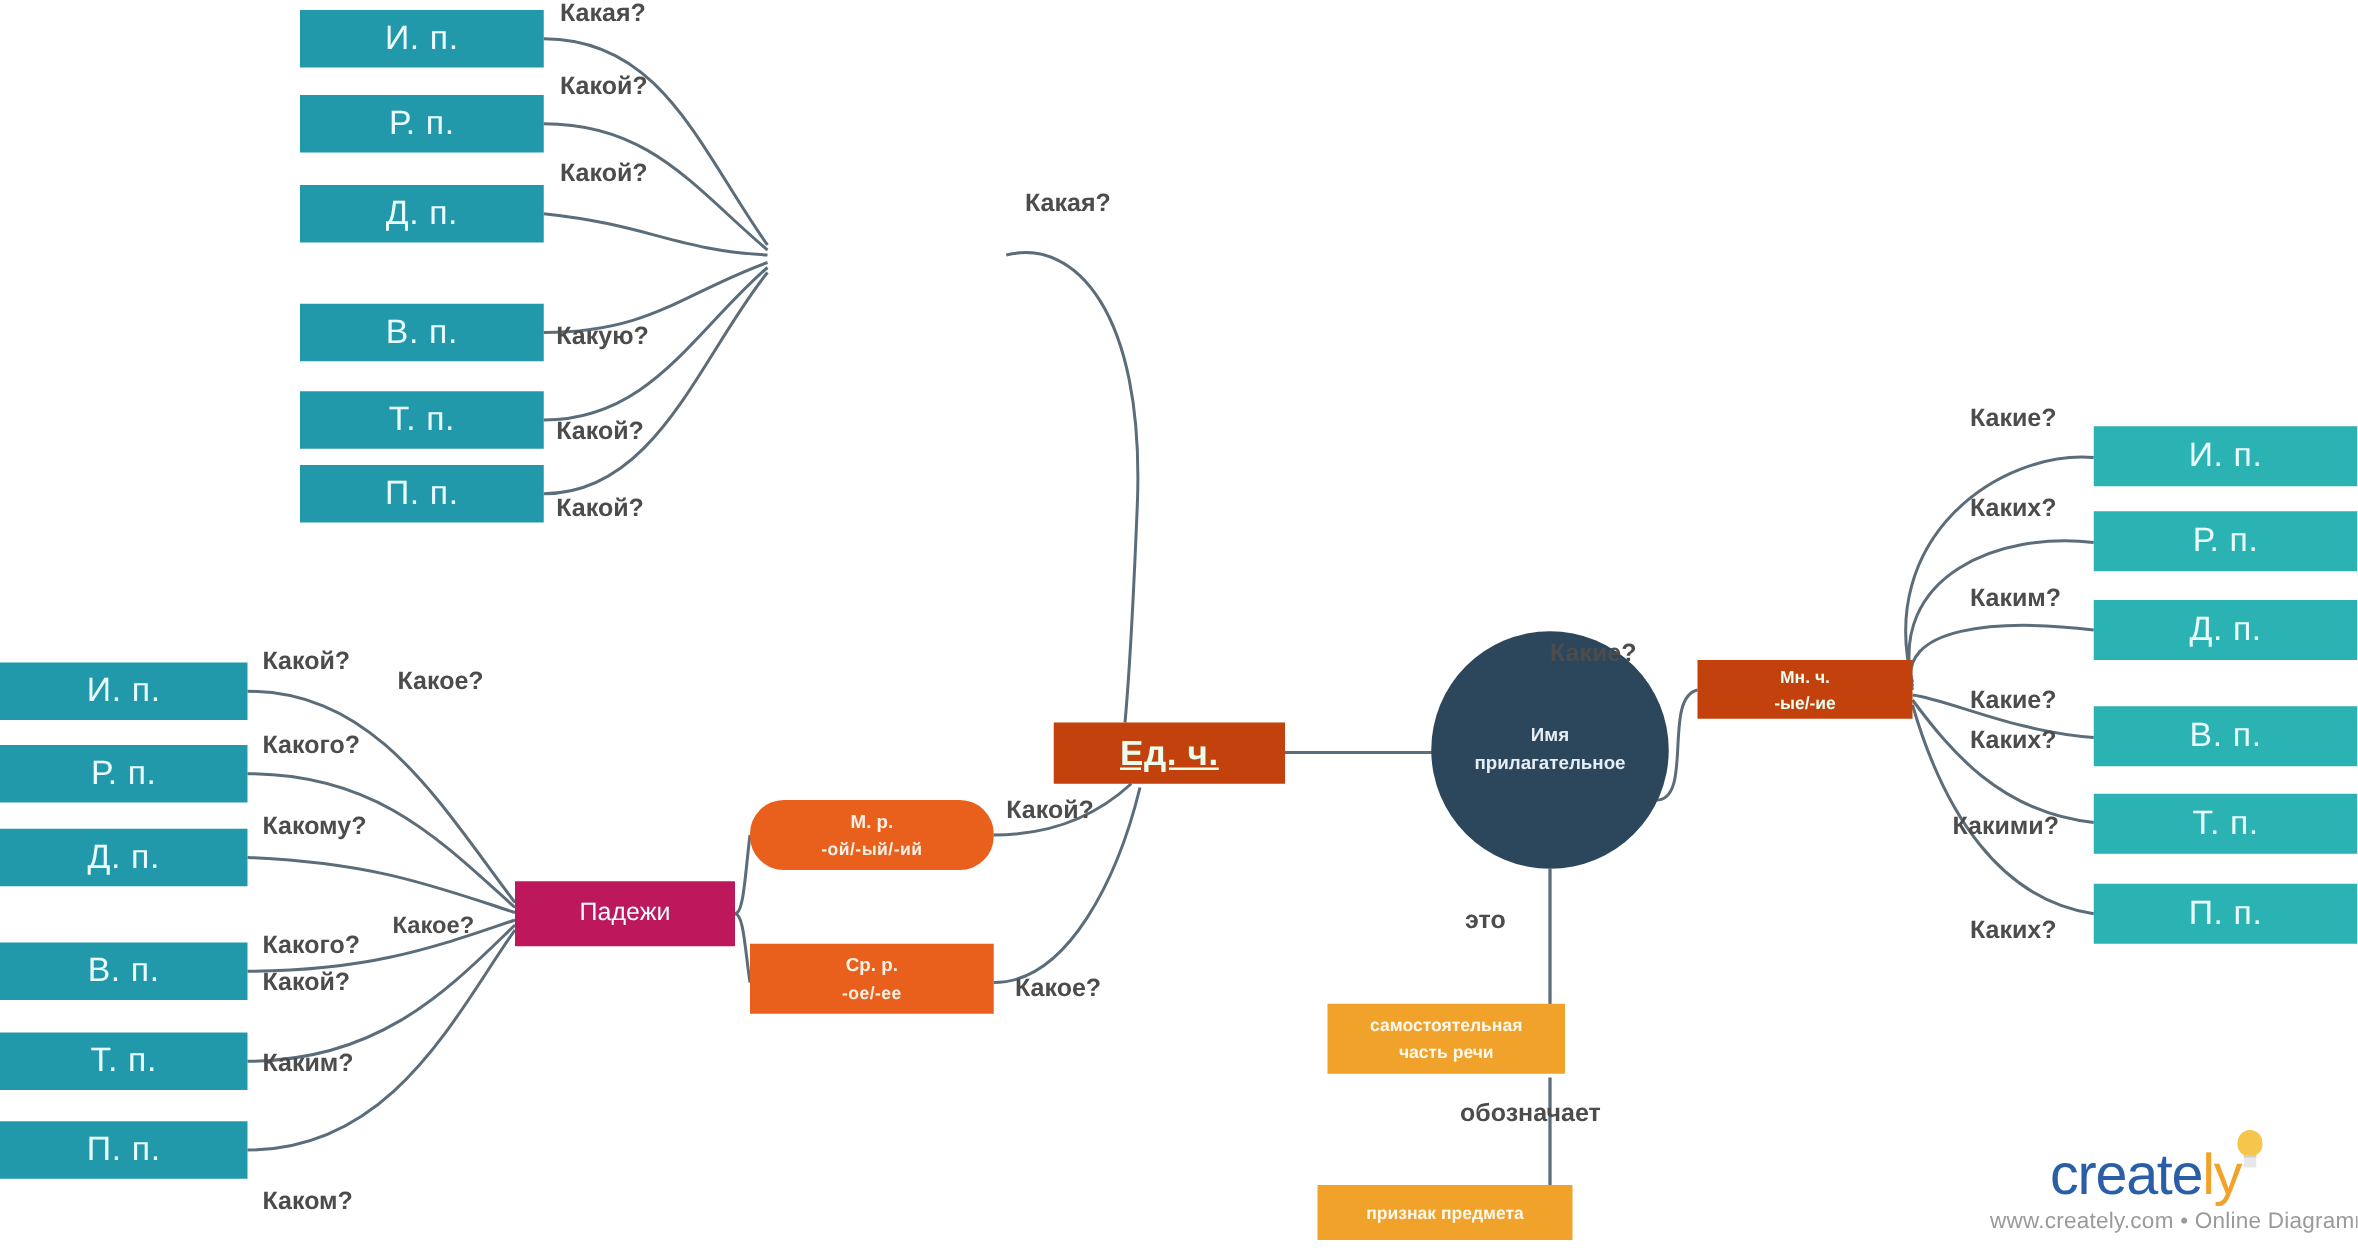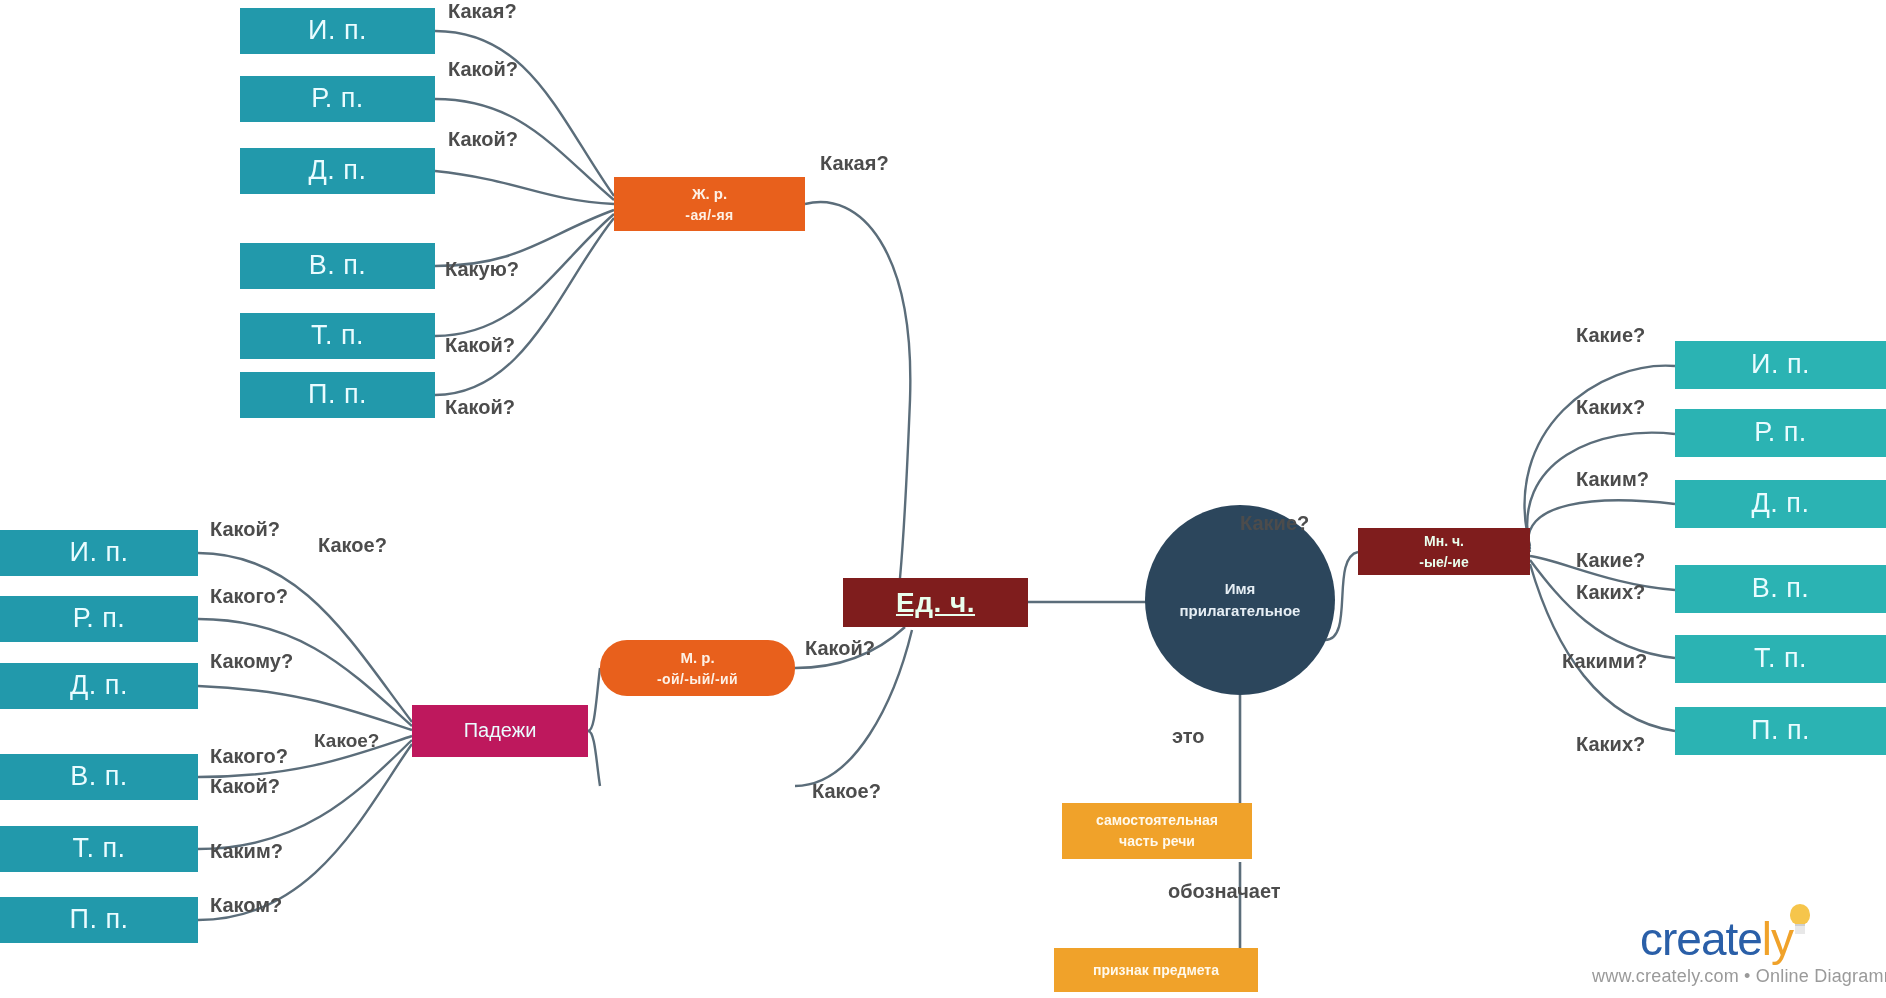--- a/index.html
+++ b/index.html
@@ -9,21 +9,21 @@
   svg.edges{position:absolute;left:0;top:0;width:1886px;height:998px;pointer-events:none;}
 
   .node{position:absolute;box-sizing:border-box;display:flex;flex-direction:column;
         align-items:center;justify-content:center;text-align:center;color:#ffffff;
         line-height:1.18;}
   .case-box{background:#2299ab;font-size:27px;font-weight:400;letter-spacing:.5px;
             color:#eafcff;}
   .case-box.right{background:#2bb3b3;}
   .orange-box{background:#e8601c;font-size:15px;font-weight:bold;color:#fdf1e6;}
   .orange-box .sub{font-size:14px;margin-top:4px;letter-spacing:.4px;}
-  .green-box{background:#7f1d1d;color:#e9ffee;font-weight:bold;}
+  .green-box{background:#c2410c;color:#e9ffee;font-weight:bold;}
   .green-box.big{font-size:28px;letter-spacing:.5px;text-decoration:underline;}
   .green-box.small{font-size:14px;}
   .green-box.small .sub{font-size:14px;margin-top:4px;}
   .teal-box{background:#be185d;color:#eafcff;font-size:20px;}
   .amber-box{background:#f0a22a;color:#fff9ec;font-size:14px;font-weight:bold;
              line-height:1.5;}
   .circle{background:#2c465c;border-radius:50%;color:#e6eef4;font-size:15px;
           font-weight:bold;line-height:1.45;}
 
   .edge-label{position:absolute;color:#4c4c4c;font-size:20px;font-weight:bold;
@@ -109,24 +109,20 @@
     <span>П. п.</span>
   </div>
 
   <div class="edge-label" style="left:448px;top:0px;">Какая?</div>
   <div class="edge-label" style="left:448px;top:58px;">Какой?</div>
   <div class="edge-label" style="left:448px;top:128px;">Какой?</div>
   <div class="edge-label" style="left:445px;top:258px;">Какую?</div>
   <div class="edge-label" style="left:445px;top:334px;">Какой?</div>
   <div class="edge-label" style="left:445px;top:396px;">Какой?</div>
 
-  <div class="node orange-box" style="left:614px;top:177px;width:191px;height:54px;">
-    <span>Ж. р.</span>
-    <span class="sub">-ая/-яя</span>
-  </div>
   <div class="edge-label" style="left:820px;top:152px;">Какая?</div>
 
   <div class="node case-box" style="left:0px;top:530px;width:198px;height:46px;">
     <span>И. п.</span>
   </div>
   <div class="node case-box" style="left:0px;top:596px;width:198px;height:46px;">
     <span>Р. п.</span>
   </div>
   <div class="node case-box" style="left:0px;top:663px;width:198px;height:46px;">
     <span>Д. п.</span>
@@ -142,29 +138,33 @@
   </div>
 
   <div class="edge-label" style="left:210px;top:518px;">Какой?</div>
   <div class="edge-label" style="left:318px;top:534px;">Какое?</div>
   <div class="edge-label" style="left:210px;top:585px;">Какого?</div>
   <div class="edge-label" style="left:210px;top:650px;">Какому?</div>
   <div class="edge-label" style="left:210px;top:745px;">Какого?</div>
   <div class="edge-label" style="left:210px;top:775px;">Какой?</div>
   <div class="edge-label sm" style="left:314px;top:730px;">Какое?</div>
   <div class="edge-label" style="left:210px;top:840px;">Каким?</div>
-  <div class="edge-label" style="left:210px;top:894px;text-align:center;">Каком?</div>
+  <div class="edge-label" style="left:210px;top:950px;text-align:center;">Каком?</div>
 
   <div class="node teal-box" style="left:412px;top:705px;width:176px;height:52px;">
     <span>Падежи</span>
   </div>
 
   <div class="node orange-box" style="left:600px;top:640px;width:195px;height:56px;border-radius:27px;">
     <span>М. р.</span>
     <span class="sub">-ой/-ый/-ий</span>
+  </div>
+  <div class="node orange-box" style="left:600px;top:755px;width:195px;height:56px;">
+    <span>Ср. р.</span>
+    <span class="sub">-ое/-ее</span>
   </div>
   <div class="edge-label" style="left:805px;top:637px;">Какой?</div>
   <div class="edge-label" style="left:812px;top:780px;">Какое?</div>
 
   <div class="node green-box big" style="left:843px;top:578px;width:185px;height:49px;">
     <span>Ед. ч.</span>
   </div>
 
   <div class="node circle" style="left:1145px;top:505px;width:190px;height:190px;">
     <span>Имя</span>

